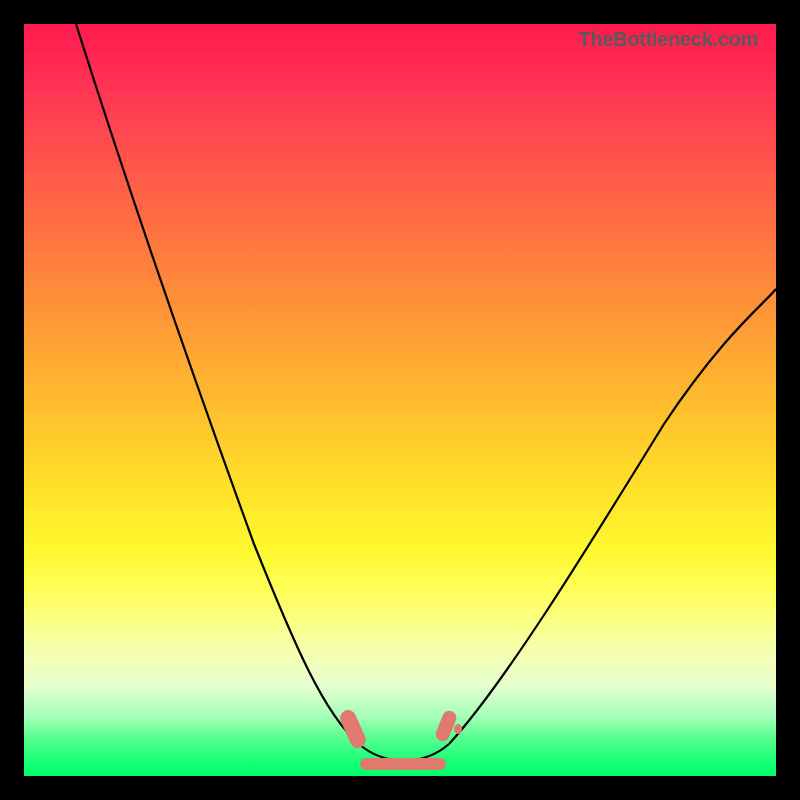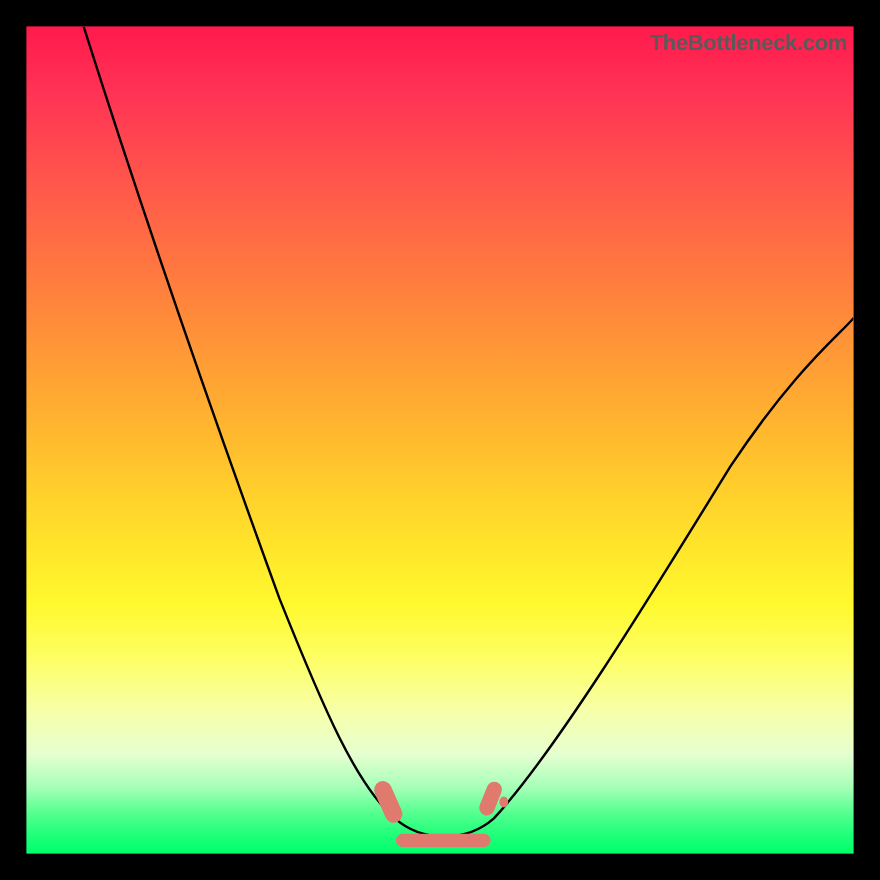--- a/index.html
+++ b/index.html
@@ -31,21 +31,21 @@
       #a6ffb8 92%,
       #57ff90 95%,
       #1aff78 98%,
       #00ff6a 100%
     );
     overflow: hidden;
   }
   .watermark {
     position: absolute;
     top: 4px;
-    right: 6px;
+    right: 18px;
     color: #5a5a5a;
     font-size: 20px;
     font-weight: 600;
     letter-spacing: -0.3px;
     user-select: none;
   }
   svg.curve {
     position: absolute;
     left: 0;
     top: 0;

